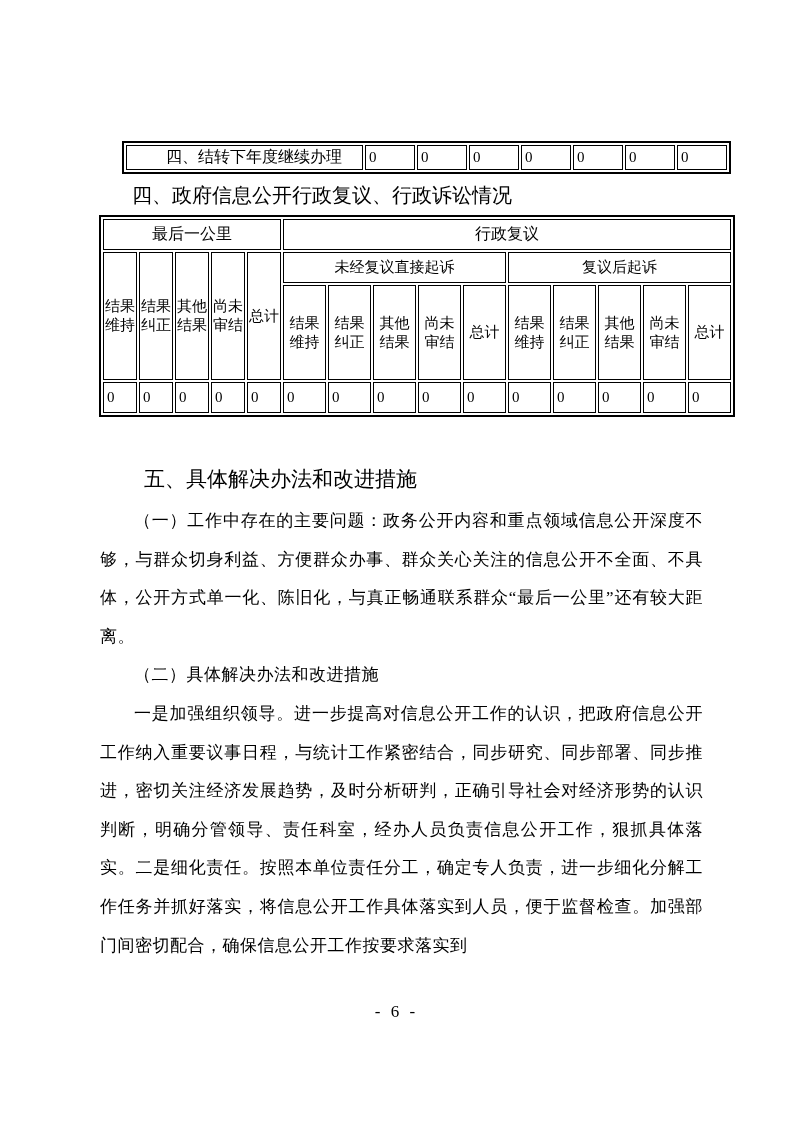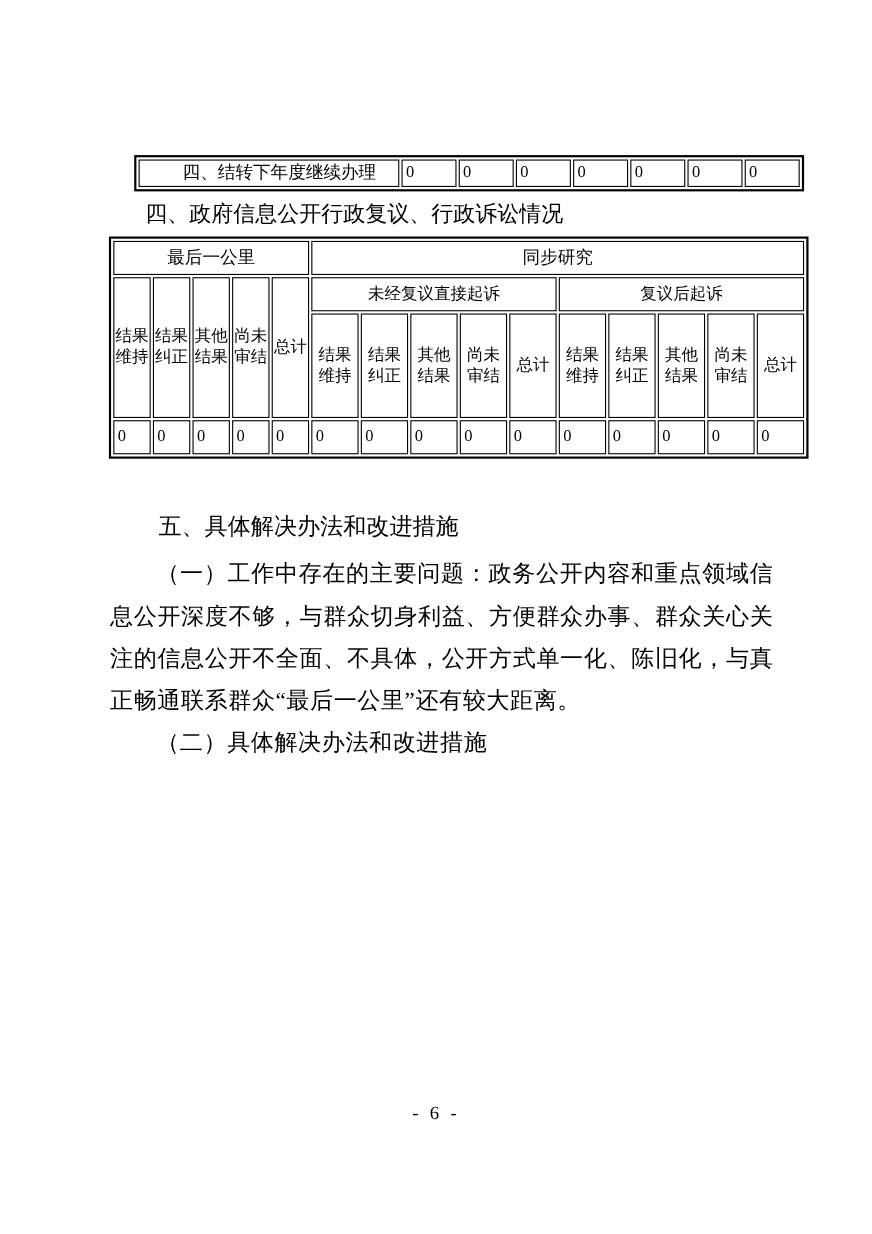--- a/index.html
+++ b/index.html
@@ -88,21 +88,21 @@
     height: 29px;
     text-align: left;
     padding-left: 3px;
     vertical-align: middle;
   }
 
   
   .bodytext { margin-top: 0; }
   .bodytext p {
     margin: 0;
-    font-size: 21px;
+    font-size: 17px;
     line-height: 38.6px;
     text-align: justify;
     text-indent: 2em;
     letter-spacing: 0.5px;
   }
 
   
   .pagenum {
     position: absolute;
     left: 0;
@@ -150,21 +150,21 @@
         <col class="wide">
       <col class="wide">
         <col class="wide">
         <col class="wide">
         <col class="wide">
         <col class="wide">
     </colgroup>
     <tbody>
         <tr class="group-row">
       <td colspan="5">最后一公里</td>
-      <td colspan="10">同步研究</td>
+      <td colspan="10">行政复议</td>
     </tr>
     <tr class="subgroup-row">
       <td class="colhead" rowspan="2">结果
 维持</td>
       <td class="colhead" rowspan="2">结果
 纠正</td>
       <td class="colhead" rowspan="2">其他
 结果</td>
       <td class="colhead" rowspan="2">尚未
 审结</td>
@@ -210,17 +210,18 @@
       <td>0</td>
     </tr>
   </tbody>
     </table>
 
   <h2 class="sec5">五、具体解决办法和改进措施</h2>
 
   <div class="bodytext">
     <p>（一）工作中存在的主要问题：政务公开内容和重点领域信息公开深度不够，与群众切身利益、方便群众办事、群众关心关注的信息公开不全面、不具体，公开方式单一化、陈旧化，与真正畅通联系群众“最后一公里”还有较大距离。</p>
     <p>（二）具体解决办法和改进措施</p>
+    <p>一是加强组织领导。进一步提高对信息公开工作的认识，把政府信息公开工作纳入重要议事日程，与统计工作紧密结合，同步研究、同步部署、同步推进，密切关注经济发展趋势，及时分析研判，正确引导社会对经济形势的认识判断，明确分管领导、责任科室，经办人员负责信息公开工作，狠抓具体落实。二是细化责任。按照本单位责任分工，确定专人负责，进一步细化分解工作任务并抓好落实，将信息公开工作具体落实到人员，便于监督检查。加强部门间密切配合，确保信息公开工作按要求落实到</p>
   </div>
 
   <div class="pagenum">- 6 -</div>
 
 </div>
 
 </body></html>

